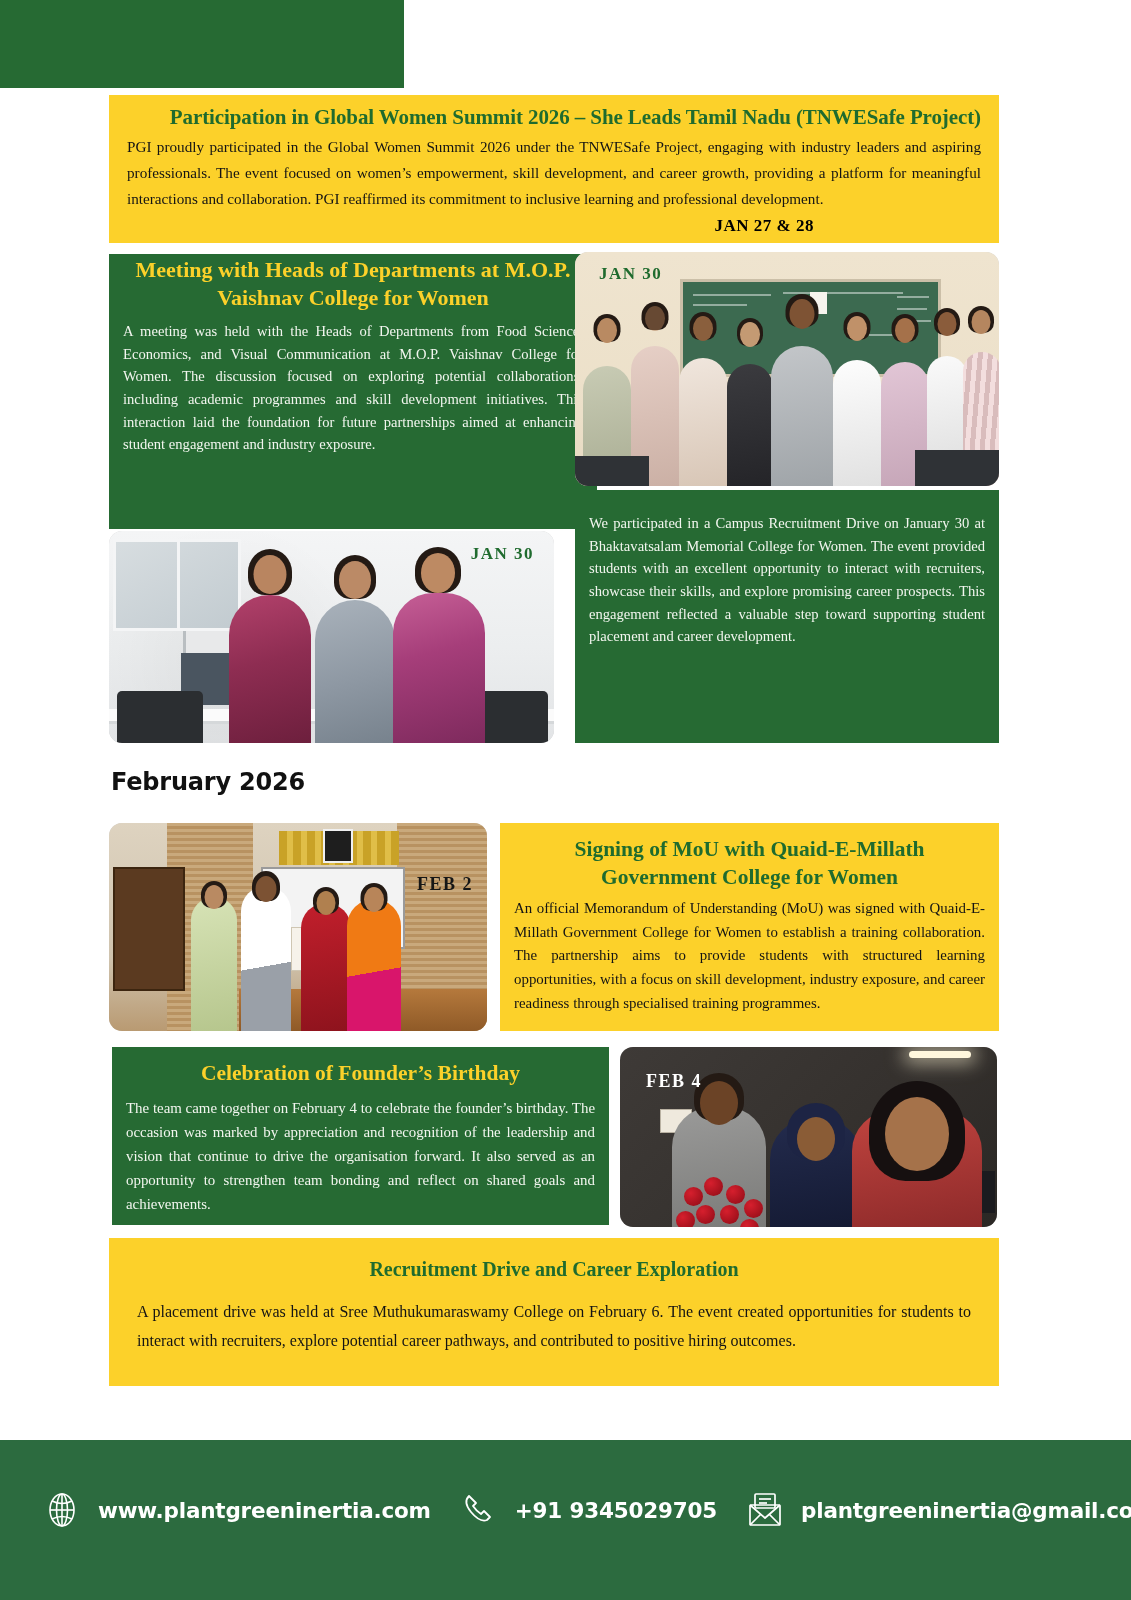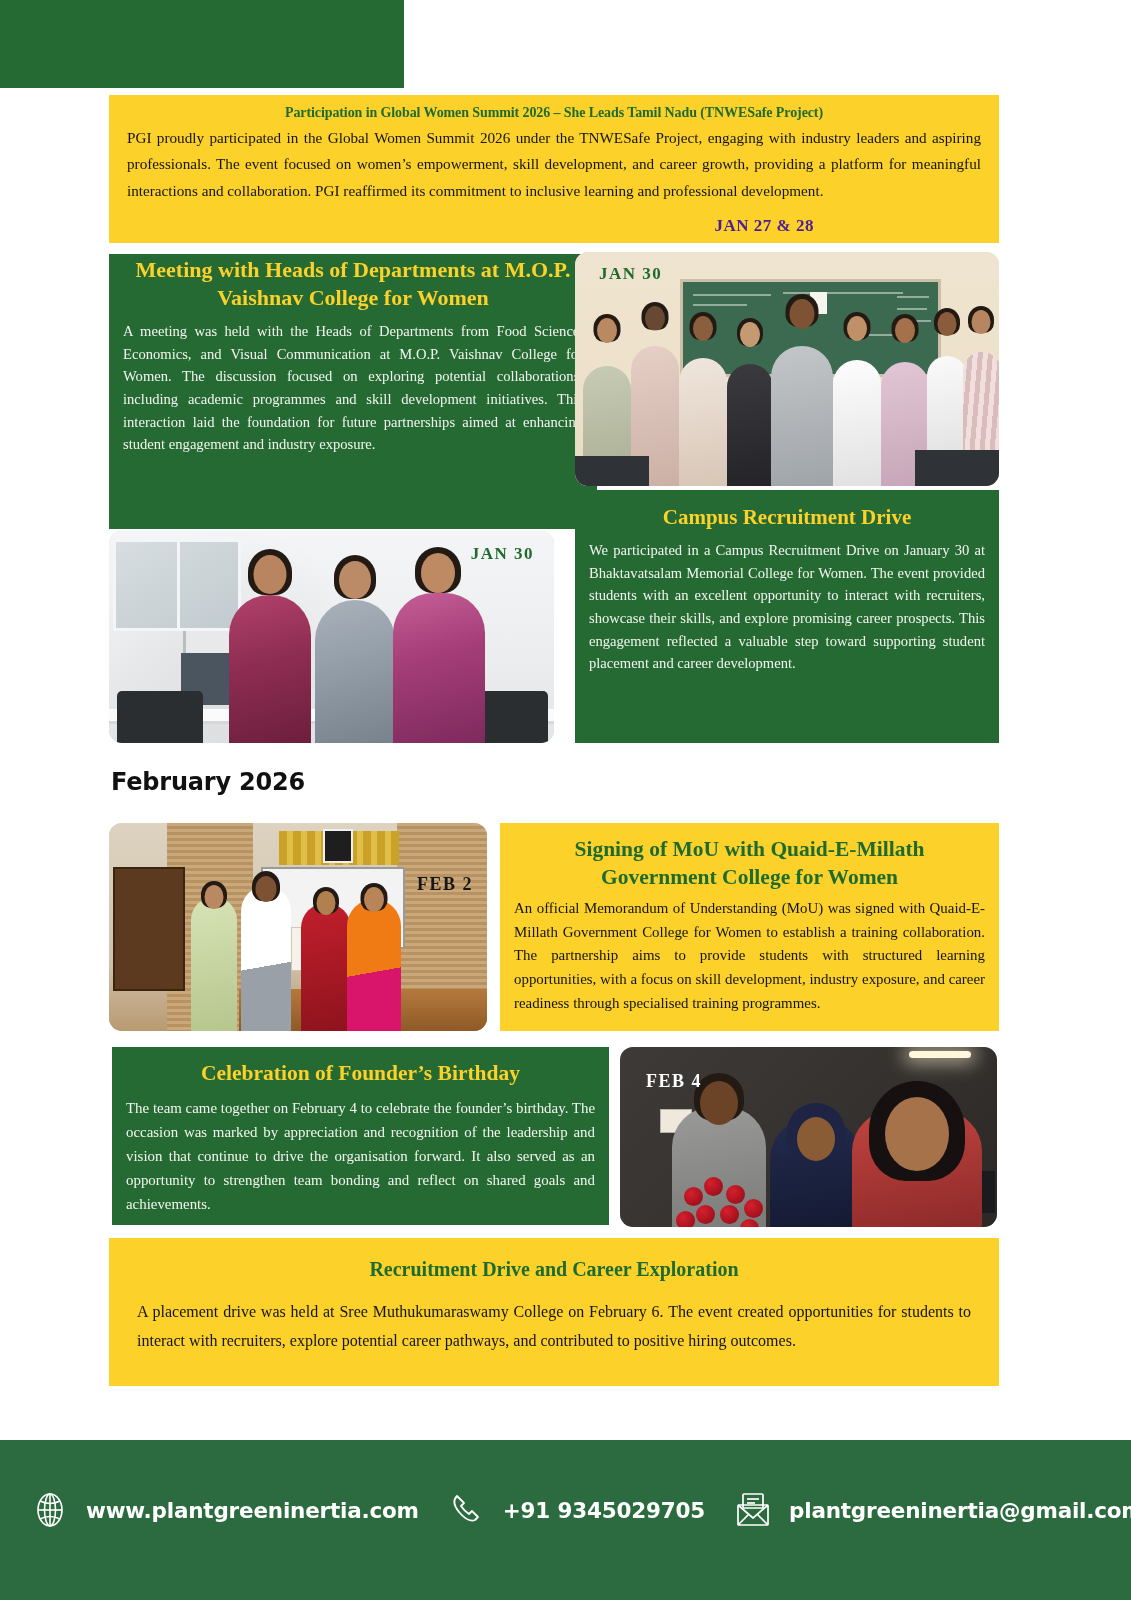--- a/index.html
+++ b/index.html
@@ -50,37 +50,37 @@
   .card-body.on-yellow { color: #141414; }
   .card-body.on-green  { color: #F2F6EF; }
 
   
   #summit-card {
     left: 109px; top: 95px;
     width: 890px; height: 148px;
     padding: 9px 18px 0 18px;
   }
   #summit-card .card-title {
-    font-size: 14px;
-    text-align: center;
+    font-size: 21px;
+    text-align: right;
     letter-spacing: -0.1px;
     white-space: nowrap;
   }
   #summit-card .card-body {
     font-size: 15.2px;
     line-height: 1.73;
     margin-top: 3px;
   }
   #summit-date {
     position: absolute;
     right: 185px;
     bottom: 7px;
     font-weight: bold;
     font-size: 17px;
-    color: #4c1d95;
+    color: #000000;
     letter-spacing: 0.5px;
   }
 
   
   #mop-card {
     left: 109px; top: 254px;
     width: 488px; height: 275px;
     padding: 2px 14px 0 14px;
   }
   #mop-card .card-title { font-size: 22px; }
@@ -288,21 +288,21 @@
     position: absolute;
     left: 0; top: 1440px;
     width: 1131px; height: 160px;
     background: #2C6B3F;
   }
   .contact-row {
     position: absolute;
     left: 0; right: 16px; top: 48px;
     display: flex;
     align-items: flex-end;
-    padding-left: 28px;
+    padding-left: 40px;
     gap: 0;
   }
   .contact-item {
     display: flex;
     align-items: center;
     gap: 14px;
   }
   .contact-item + .contact-item { margin-left: 26px; }
   .contact-text {
     font-family: "DejaVu Sans", sans-serif;
@@ -405,21 +405,20 @@
   <div class="person" style="left:388px; width:38px; height:134px; background:repeating-linear-gradient(95deg,#f3dede 0 5px,#d9bcbc 5px 10px);"></div>
   <div class="hair" style="left:406px; top:54px; width:26px; height:27px;"></div>
   <div class="head" style="left:406px; top:58px; width:19px; height:24px; background:#b5865f;"></div>
 
   <div style="position:absolute; left:0; bottom:0; width:74px; height:30px; background:#2f3236;"></div>
   <div style="position:absolute; right:0; bottom:0; width:84px; height:36px; background:#2f3236;"></div>
   <span class="photo-label" style="left:24px; top:12px; font-size:17px; color:#1F6B2E;">JAN  30</span>
 </div>
 
 <div class="card green" id="campus-card">
-  <h2 class="card-title on-green">Campus Recruitment Drive</h2>
   <p class="card-body on-green">We participated in a Campus Recruitment Drive on January 30 at Bhaktavatsalam Memorial College for Women. The event provided students with an excellent opportunity to interact with recruiters, showcase their skills, and explore promising career prospects. This engagement reflected a valuable step toward supporting student placement and career development.</p>
 </div>
 
 <div id="month-heading">February 2026</div>
 
 <div class="photo" id="photo-mou">
   <div class="bg"></div>
   <div class="blinds" style="left:58px; width:86px;"></div>
   <div class="blinds" style="left:288px; width:90px;"></div>
   <div class="shelf" style="left:4px; top:44px; width:68px; height:120px; background:#5b3a20; border-color:#3c250f;"></div>

